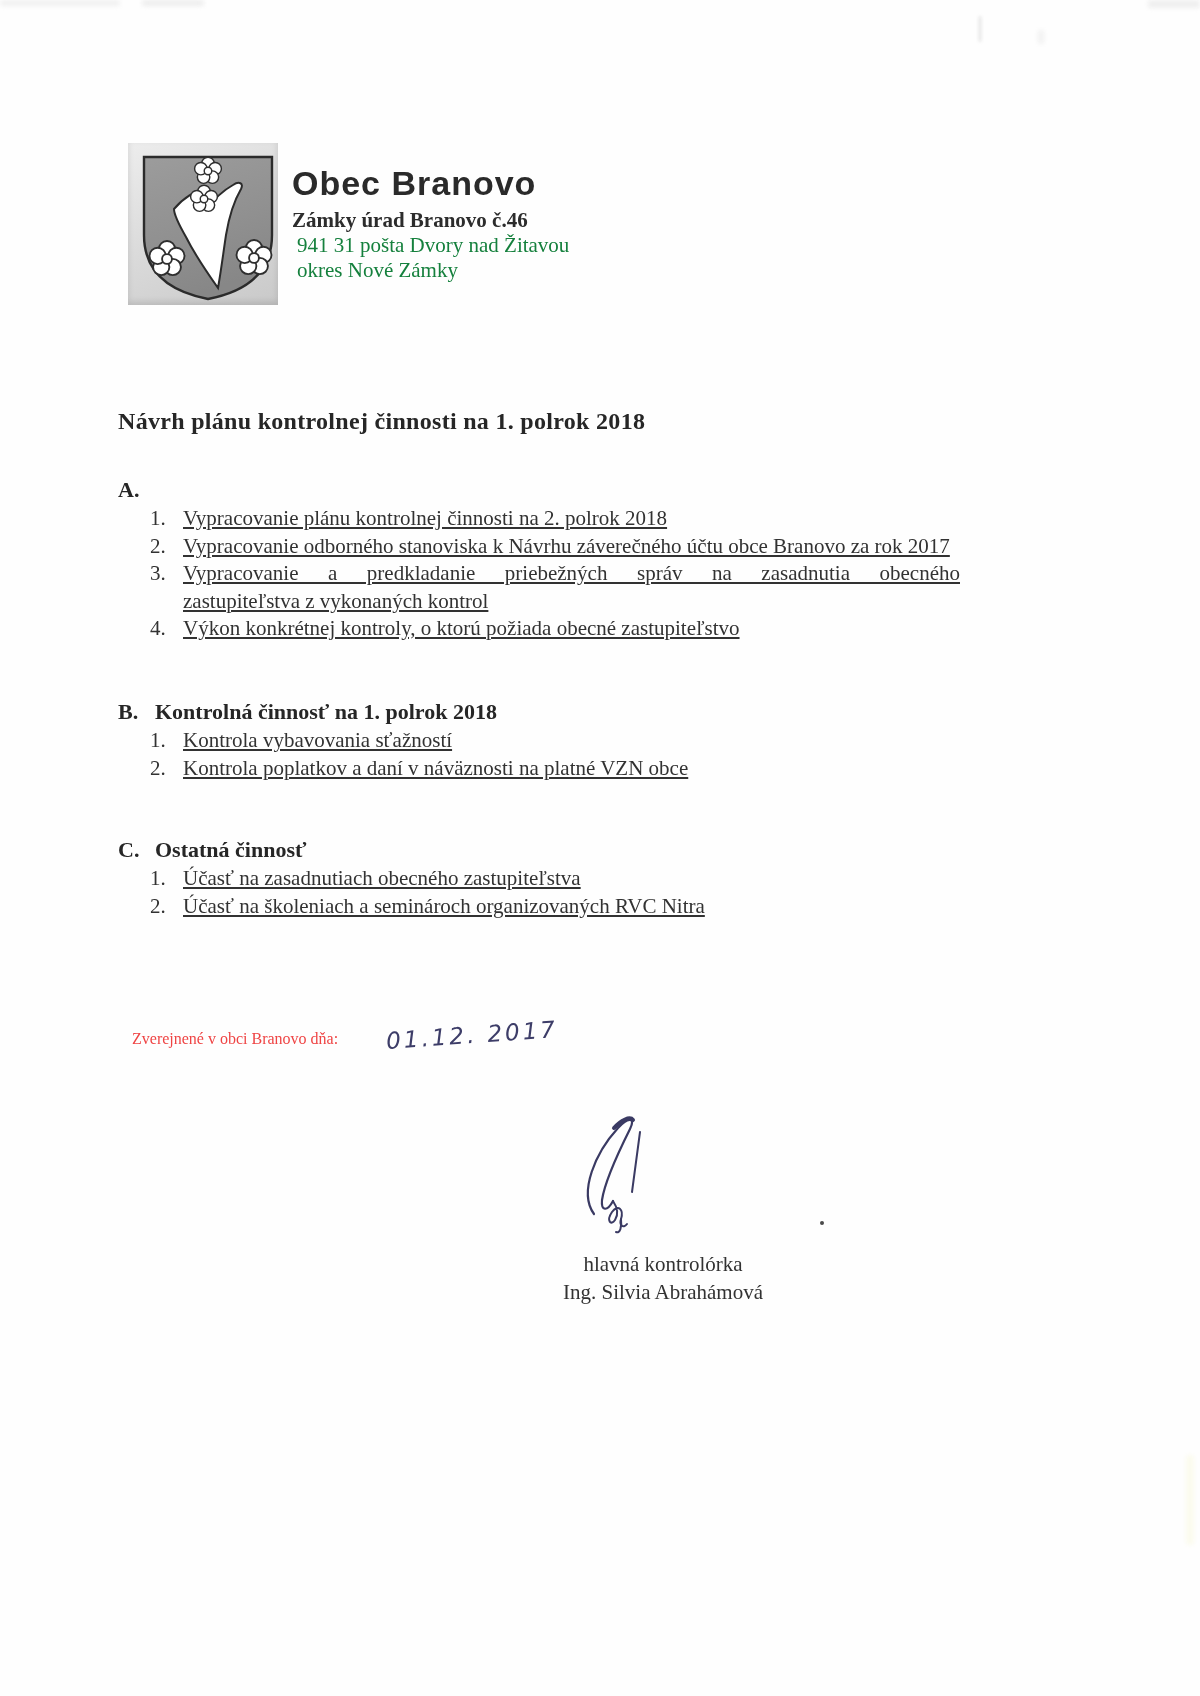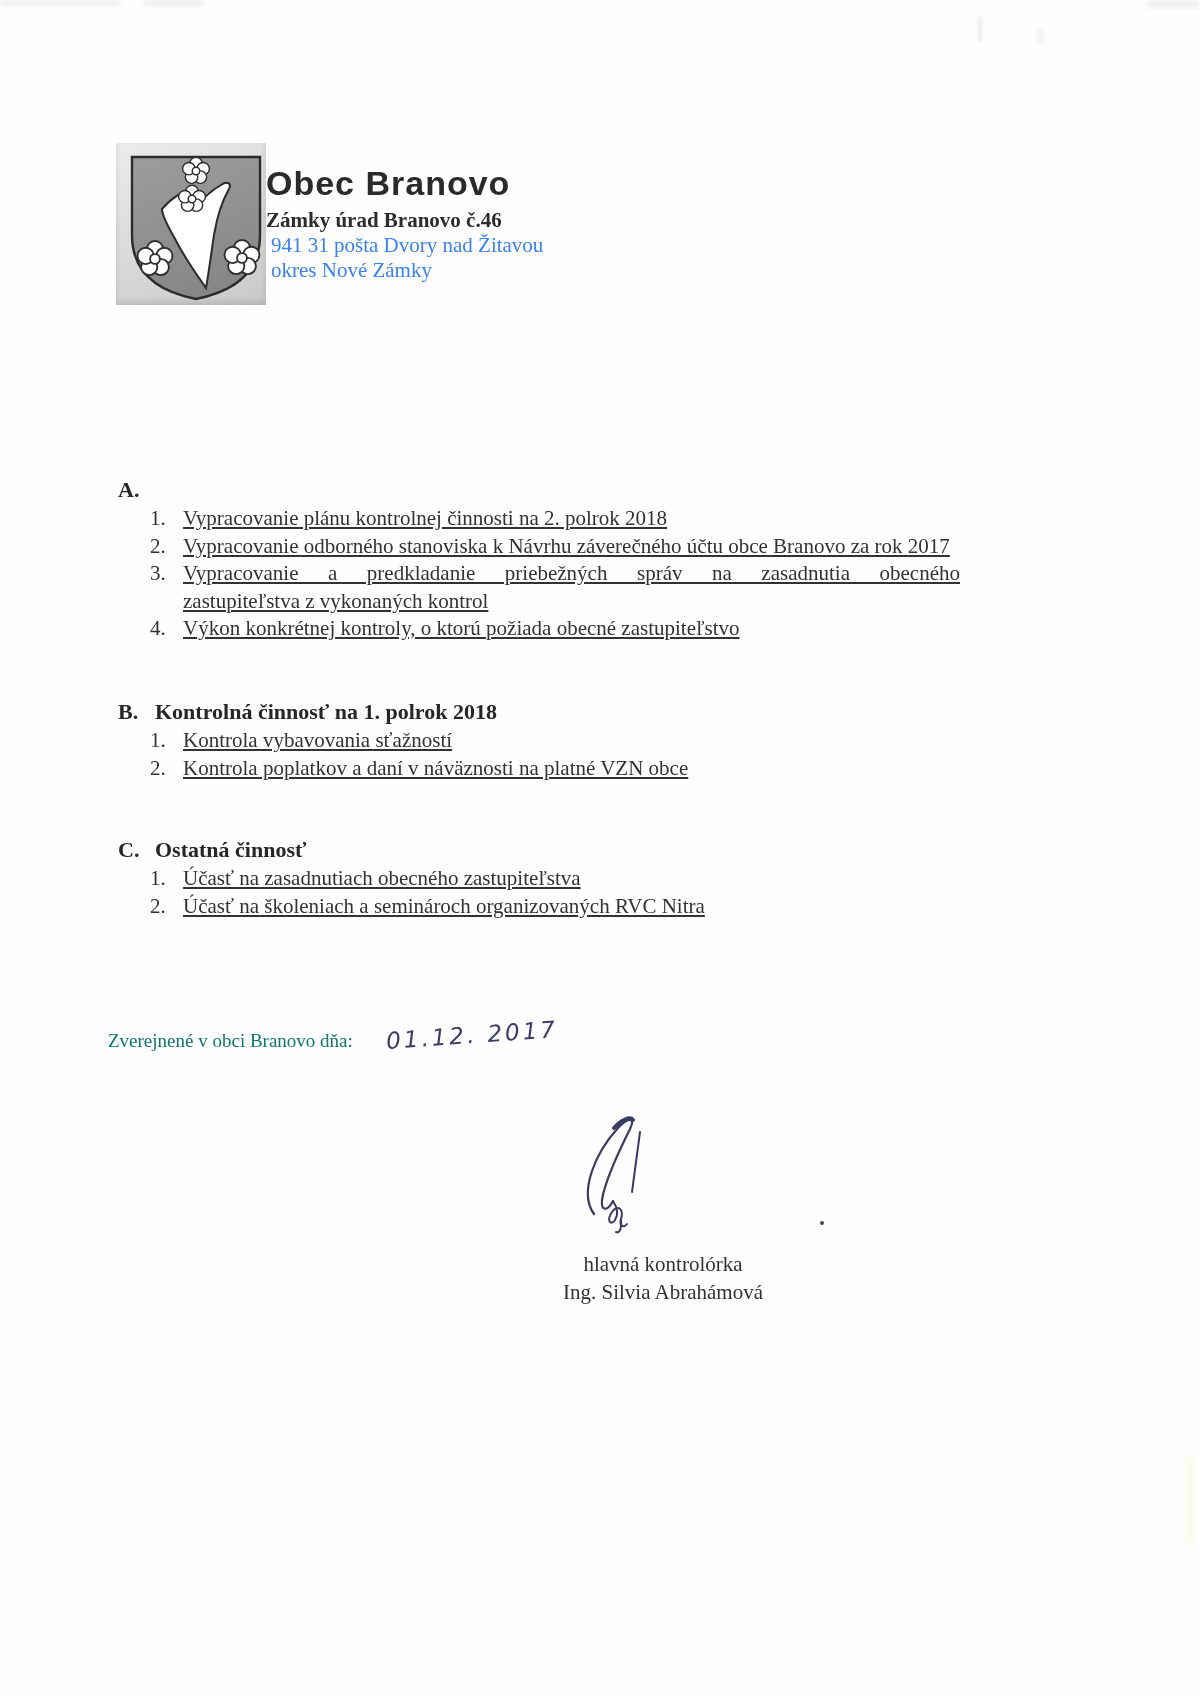--- a/index.html
+++ b/index.html
@@ -12,41 +12,41 @@
   }
   .page {
     position: absolute; inset: 0;
     width: 1200px; height: 1696px;
     background: #fefefe;
     overflow: hidden;
   }
 
   
   .letterhead {
-    position: absolute; left: 116px; top: 143px;
-    display: flex; gap: 0;
+    position: absolute; left: 128px; top: 143px;
+    display: flex; gap: 14px;
   }
   .coa-box {
     width: 150px; height: 162px;
     background: linear-gradient(155deg, #ededed 0%, #dcdcdc 45%, #c9c9c9 100%);
     box-shadow: inset 0 -3px 6px rgba(0,0,0,0.12);
     flex: 0 0 auto;
   }
   .coa-box svg { display: block; width: 150px; height: 162px; }
   .head-text { margin-top: 22px; }
   .org-name {
     font-family: "Liberation Sans", "DejaVu Sans", sans-serif;
     font-weight: 700; font-size: 34px; letter-spacing: 1px;
     color: #2a2a2a; line-height: 36px; margin-bottom: 7px;
   }
   .office-line {
     font-weight: 700; font-size: 21px; line-height: 25px; color: #2c2c2c;
   }
   .addr-line {
-    font-size: 21px; line-height: 25px; color: #3b82f6; padding-left: 5px;
+    font-size: 21px; line-height: 25px; color: #15803d; padding-left: 5px;
   }
 
   
   .doc-title {
     position: absolute; left: 118px; top: 408px;
     font-size: 24px; font-weight: 700; color: #262626;
     letter-spacing: 0.3px; margin: 0;
   }
 
   
@@ -54,22 +54,22 @@
   .sec-head { display: flex; font-weight: 700; font-size: 22px; line-height: 28px; color: #262626; }
   .sec-letter { flex: 0 0 37px; }
   .items { margin-left: 32px; margin-top: 1px; }
   .item { display: flex; font-size: 21px; line-height: 27.5px; color: #323232; }
   .item .num { flex: 0 0 33px; }
   .item .itext { width: 777px; text-decoration: underline; }
   .jline { text-align: justify; text-align-last: justify; }
 
   
   .pub-line {
-    position: absolute; left: 108px; top: 1030px;
-    font-size: 19px; color: #0f766e;
+    position: absolute; left: 132px; top: 1030px;
+    font-size: 16px; color: #ef4444;
   }
   .hand-date {
     position: absolute; left: 386px; top: 1022px;
     font-family: "DejaVu Sans", sans-serif;
     font-style: italic; font-size: 23px; letter-spacing: 3px;
     color: #3d3d68; transform: rotate(-4deg);
     white-space: nowrap;
   }
   .signature {
     position: absolute; left: 576px; top: 1112px;
@@ -136,20 +136,21 @@
       </svg>
     </div>
     <div class="head-text">
       <div class="org-name">Obec Branovo</div>
       <div class="office-line">Zámky úrad Branovo č.46</div>
       <div class="addr-line">941 31 pošta Dvory nad Žitavou</div>
       <div class="addr-line">okres Nové Zámky</div>
     </div>
   </div>
 
+  <h1 class="doc-title">Návrh plánu kontrolnej činnosti na 1. polrok 2018</h1>
 
   <div class="section" style="top:476px">
     <div class="sec-head">
       <span class="sec-letter">A.</span>
     </div>
     <div class="items">
       <div class="item">
         <span class="num">1.</span>
         <div class="itext">Vypracovanie plánu kontrolnej činnosti na 2. polrok 2018</div>
       </div>

